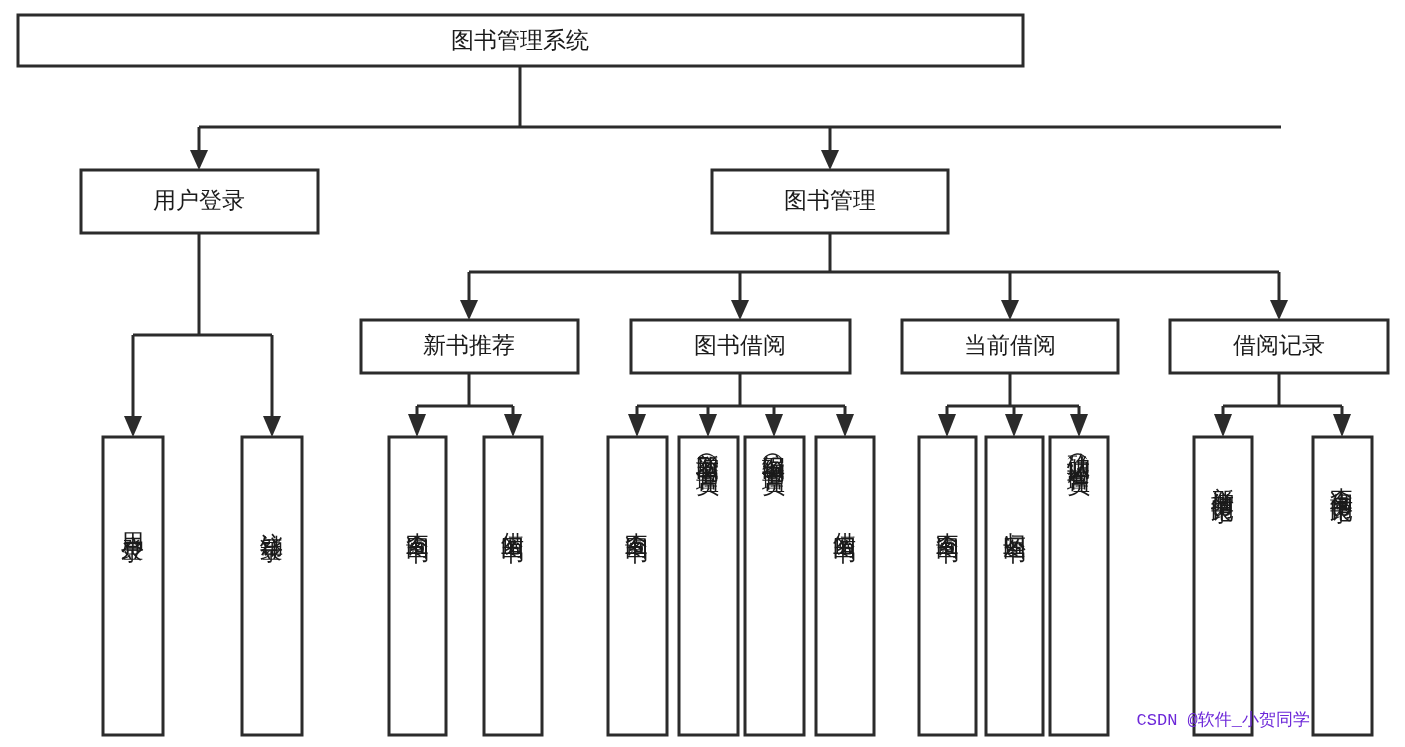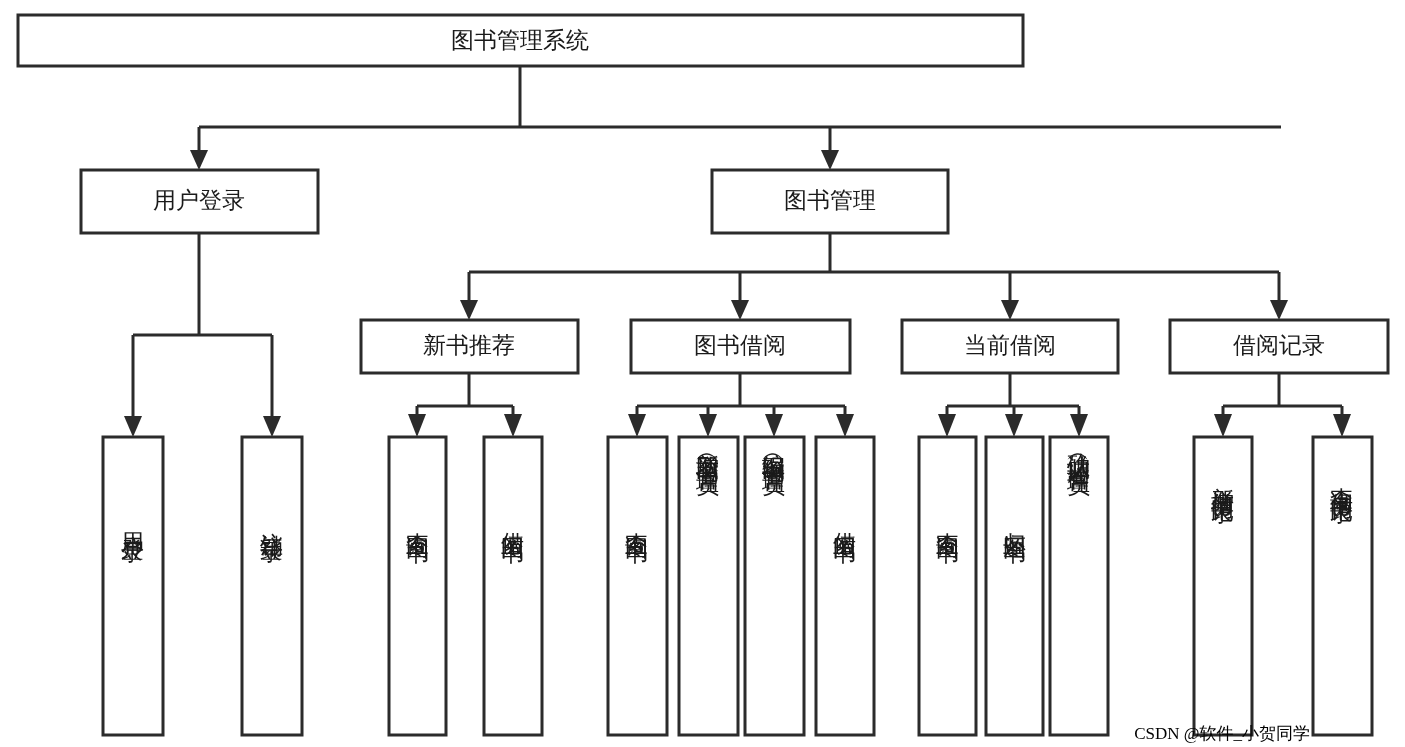--- a/index.html
+++ b/index.html
@@ -52,24 +52,24 @@
     font-size: 23px;
     fill: #1a1a1a;
     writing-mode: vertical-rl;
     text-orientation: upright;
     text-anchor: middle;
     letter-spacing: 3px;
   }
   .watermark {
     position: absolute;
     right: 10px;
-    bottom: 2px;
-    font-family: Liberation Serif, serif;
+    bottom: 16px;
+    font-family: Liberation Mono, monospace;
     font-size: 17px;
-    color: #000000;
+    color: #6d28d9;
     white-space: nowrap;
     pointer-events: none;
   }
 </style>
 </head>
 <body>
 
 <div id="diagram-root">
 
   <svg id="flowchart" viewBox="0 0 1405 747" xmlns="http://www.w3.org/2000/svg">

